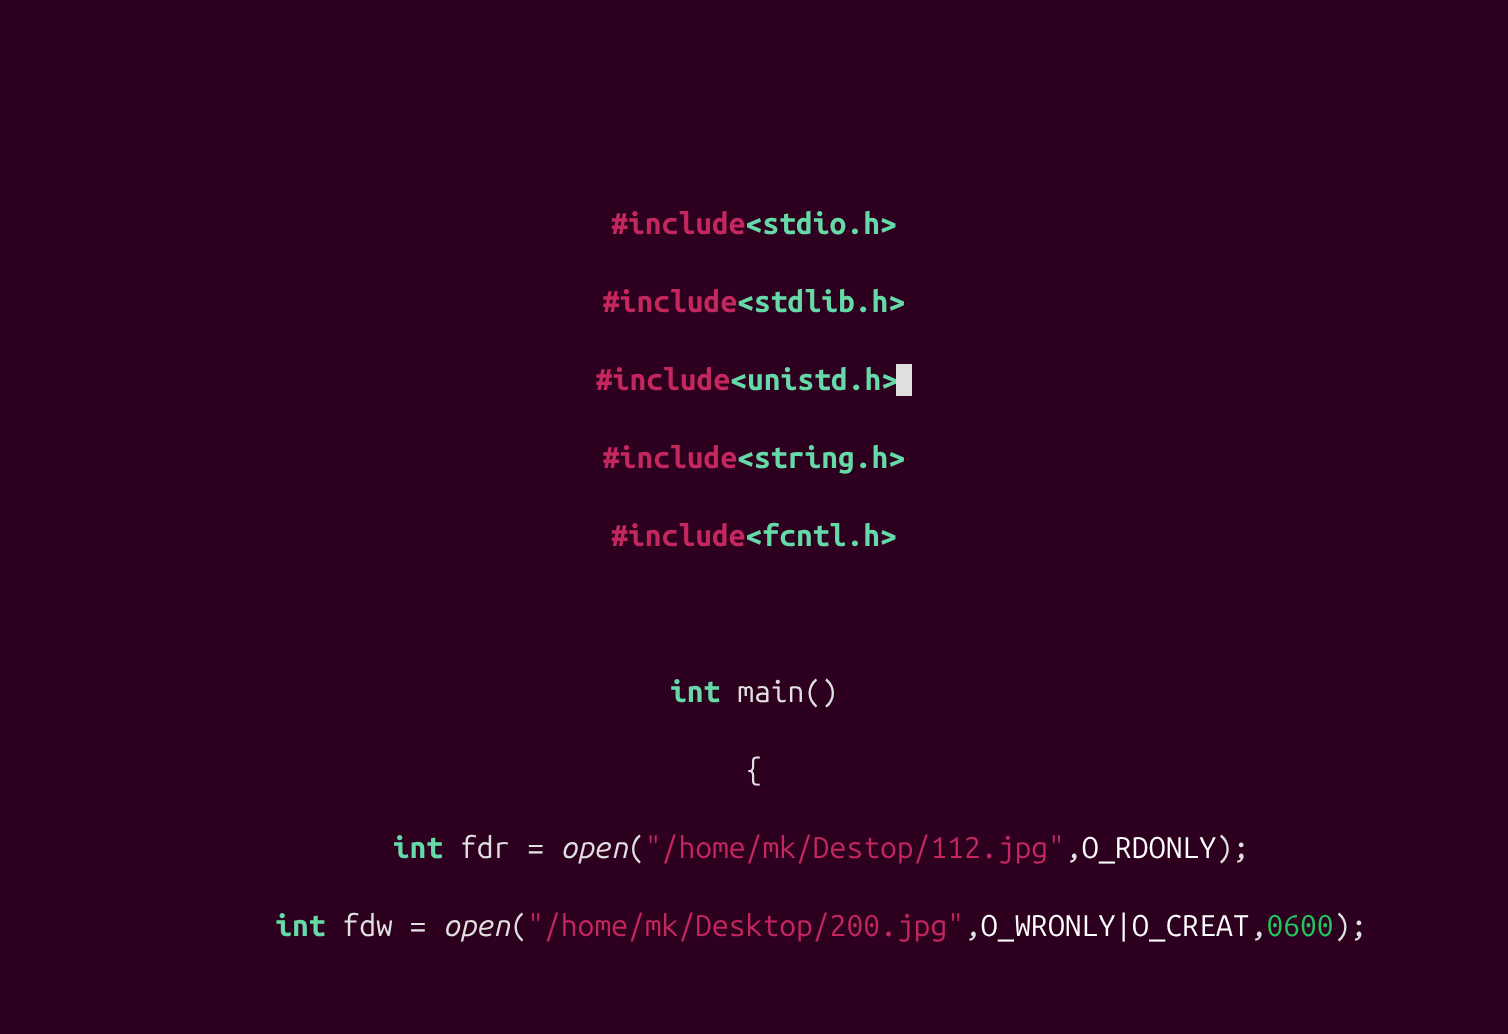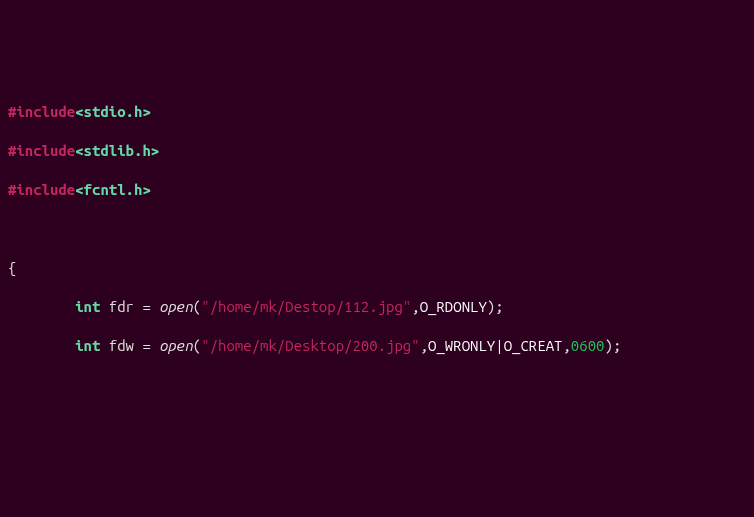--- a/index.html
+++ b/index.html
@@ -18,20 +18,21 @@
       height: 517px;
       overflow: hidden;
       white-space: pre;
     }
     .editor {
       position: relative;
     }
     .line {
       display: block;
       min-height: 19px;
+      text-align: center;
     }
     .kw-preproc { color: #c4265e; font-weight: bold; }
     .kw-type { color: #66d9a8; font-weight: bold; }
     .str { color: #c4265e; }
     .num { color: #22c55e; }
     .ident { color: #e0e0e0; }
     .const { color: #ffffff; }
     .punc { color: #e0e0e0; }
     .func { color: #e0e0e0; font-style: italic; }
     .cursor {
@@ -44,22 +45,25 @@
     }
   </style>
 </head>
 <body>
 
 
 
 <div class="editor">
 <span class="line"><span class="kw-preproc">#include</span><span class="kw-type">&lt;stdio.h&gt;</span></span>
 <span class="line"><span class="kw-preproc">#include</span><span class="kw-type">&lt;stdlib.h&gt;</span></span>
+<span class="line"><span class="kw-preproc">#include</span><span class="kw-type">&lt;unistd.h&gt;</span><span class="cursor"></span></span>
+<span class="line"><span class="kw-preproc">#include</span><span class="kw-type">&lt;string.h&gt;</span></span>
 <span class="line"><span class="kw-preproc">#include</span><span class="kw-type">&lt;fcntl.h&gt;</span></span>
 <span class="line"> </span>
+<span class="line"><span class="kw-type">int</span><span class="ident"> <span>main</span></span><span class="punc">()</span></span>
 <span class="line"><span class="punc">{</span></span>
 <span class="line"><span class="punc">        </span><span class="kw-type">int</span><span class="ident"> <span>fdr</span></span><span class="punc"> = </span><span class="func">open</span><span class="punc">(</span><span class="str">"/home/mk/Destop/112.jpg"</span><span class="punc">,</span><span class="const">O_RDONLY</span><span class="punc">)</span><span class="punc">;</span></span>
 <span class="line"><span class="punc">        </span><span class="kw-type">int</span><span class="ident"> <span>fdw</span></span><span class="punc"> = </span><span class="func">open</span><span class="punc">(</span><span class="str">"/home/mk/Desktop/200.jpg"</span><span class="punc">,</span><span class="const">O_WRONLY|O_CREAT</span><span class="punc">,</span><span class="num">0600</span><span class="punc">)</span><span class="punc">;</span></span>
 
 
 
 
 
 
 

